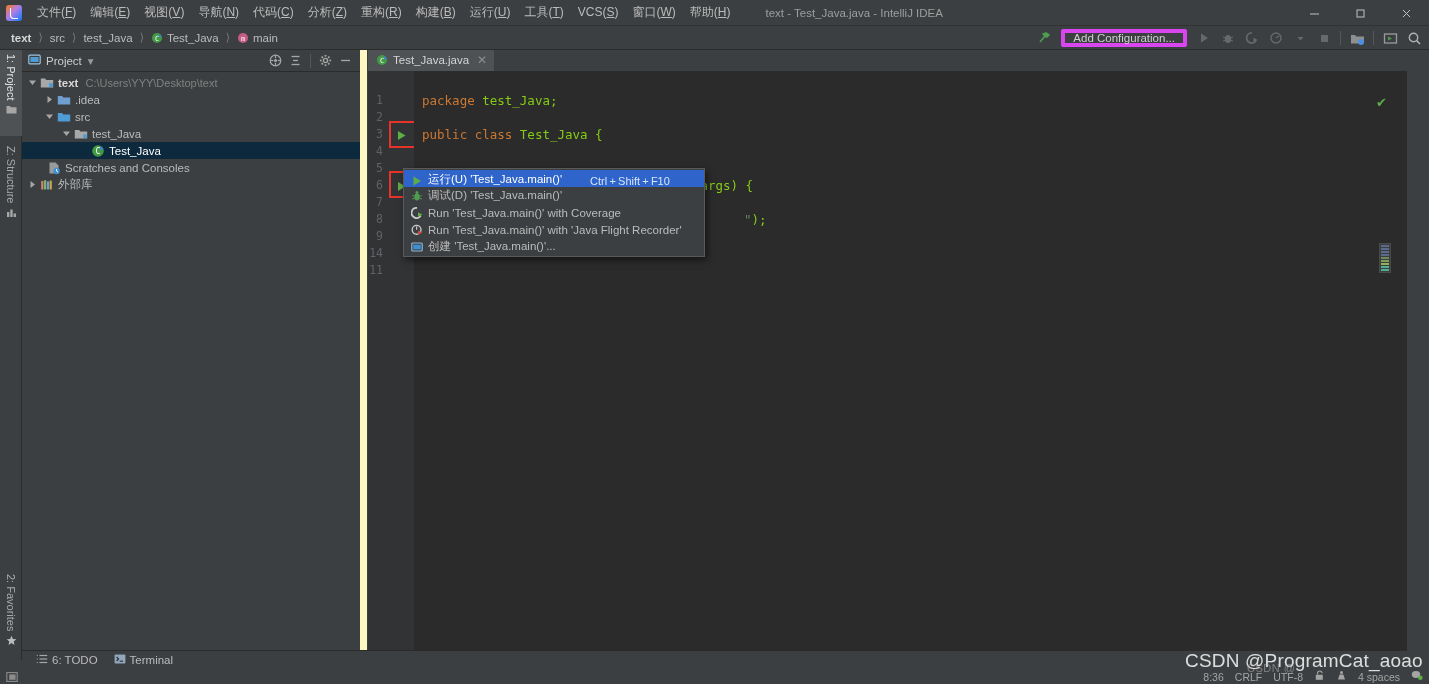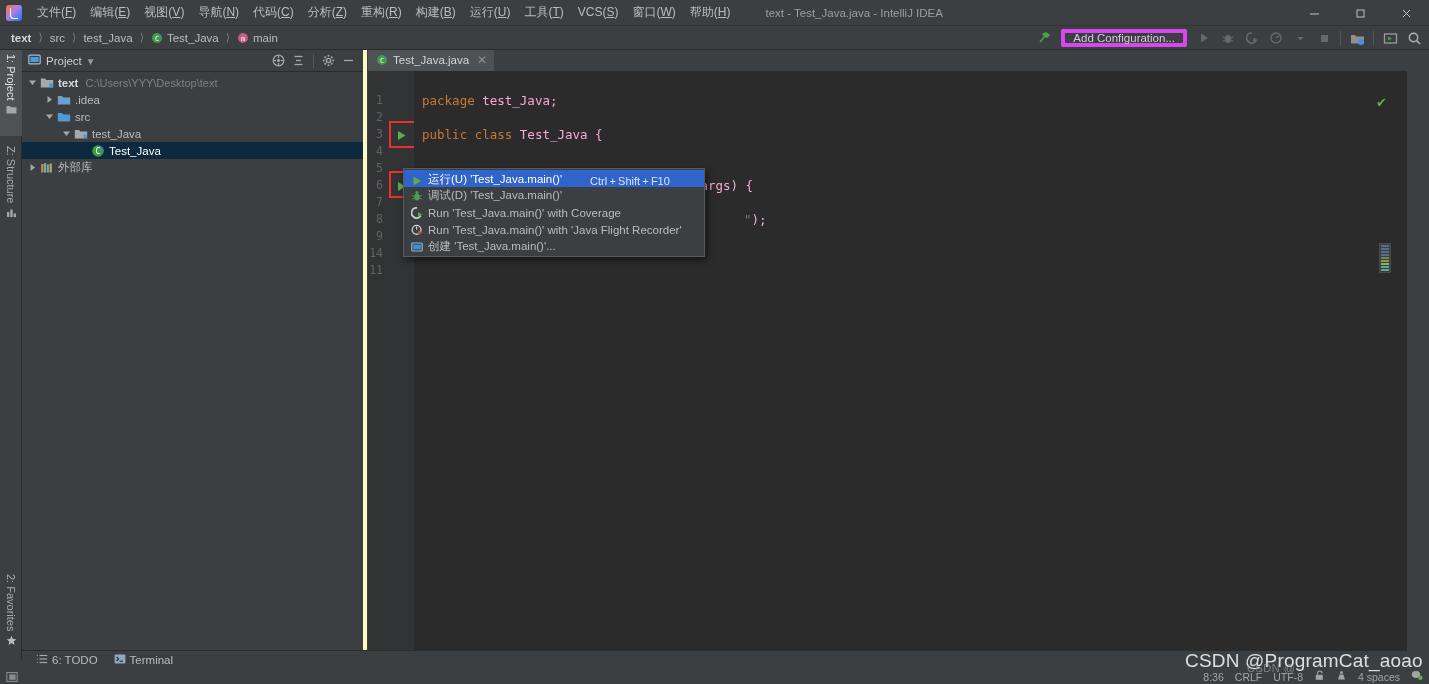--- a/index.html
+++ b/index.html
@@ -88,21 +88,21 @@
   .vtab.active { background: #4E5254; color: #E0E0E0; }
   .vtab .vicon { margin-top: 4px; }
   .right-strip {
     position: absolute; right: 0; top: 50px; width: 22px; height: 610px;
     background: #3C3F41; border-left: 1px solid #2B2B2B;
   }
 
   
   .project-panel {
     position: absolute; left: 22px; top: 50px; width: 345px; height: 600px;
-    background: #3C3F41; border-right: 4px solid #fef9c3;
+    background: #3C3F41; border-right: 7px solid #fef9c3;
   }
   .panel-head {
     height: 22px; display: flex; align-items: center; padding-left: 6px;
     border-bottom: 1px solid #2B2B2B; background: #3C3F41;
   }
   .panel-title { font-size: 11.5px; color: #CCCCCC; margin-left: 5px; }
   .panel-head-icons {
     margin-left: auto; display: flex; align-items: center; gap: 3px; padding-right: 6px;
   }
   .phi { width: 17px; height: 17px; display:flex; align-items:center; justify-content:center; color:#A6A6A6; }
@@ -148,21 +148,21 @@
     position: absolute; left: 40px; width: 9px; height: 9px;
     border: 1px solid #6E6E6E; color: #8C8C8C; font-size: 8px;
     display: flex; align-items: center; justify-content: center; background: #313335;
   }
   .code {
     position: relative; flex: 1; background: #2B2B2B;
     font-family: "DejaVu Sans Mono", monospace; font-size: 12.5px; line-height: 17px;
   }
   .cline { position: absolute; left: 8px; white-space: pre; }
   .kw { color: #CC7832; }
-  .id { color: #f9a8d4; }
+  .id { color: #84cc16; }
   .str { color: #6A8759; }
 
   .green-check { position: absolute; right: 20px; top: 24px; color: #5FAD45; font-size: 13px; }
   .scroll-mini {
     position: absolute; right: 16px; top: 172px; width: 12px; height: 30px;
     background: #3C3F41; border: 1px solid #4A4A4A;
   }
   .scroll-mini i { display:block; height:2px; margin:1px 1px 0 1px; }
 
   
@@ -516,20 +516,31 @@
             <svg width="14" height="14" viewBox="0 0 14 14">
               <circle cx="7" cy="7" r="5.8" fill="#439A45"></circle>
               <path d="M10 2.6 A5.8 5.8 0 0 1 12.4 5.2 L10 6.3 A3.3 3.3 0 0 0 8.6 4.7 Z" fill="#3B7FE0"></path>
               <text x="7" y="10" font-size="8" fill="#fff" text-anchor="middle" font-family="monospace">C</text>
             </svg>
           </span>
         <span class="node-label">Test_Java</span>
       </div>
 
 
+      <div class="tree-row" style="padding-left:17px;">
+        <span class="twisty" style="width:7px;"></span>
+        <span class="node-icon">
+            <svg width="14" height="14" viewBox="0 0 14 14">
+              <path d="M2.5 1.5 h6 l3 3 v8 h-9 Z" fill="#9A9A9A"></path>
+              <circle cx="9.6" cy="10" r="3.2" fill="#3E8FD4"></circle>
+              <path d="M9.6 8 v2.1 l1.5 1" stroke="#fff" stroke-width="1" fill="none"></path>
+            </svg>
+          </span>
+        <span class="node-label">Scratches and Consoles</span>
+      </div>
 
       <div class="tree-row" style="padding-left:4px;">
         <span class="twisty">
             <svg width="9" height="9" viewBox="0 0 9 9">
               <path d="M2.5 1 L7 4.5 L2.5 8 Z" fill="#A6A6A6"></path>
             </svg>
           </span>
         <span class="node-icon">
             <svg width="14" height="14" viewBox="0 0 14 14">
               <rect x="1.2" y="3" width="2.2" height="8.5" fill="#D08770"></rect>

